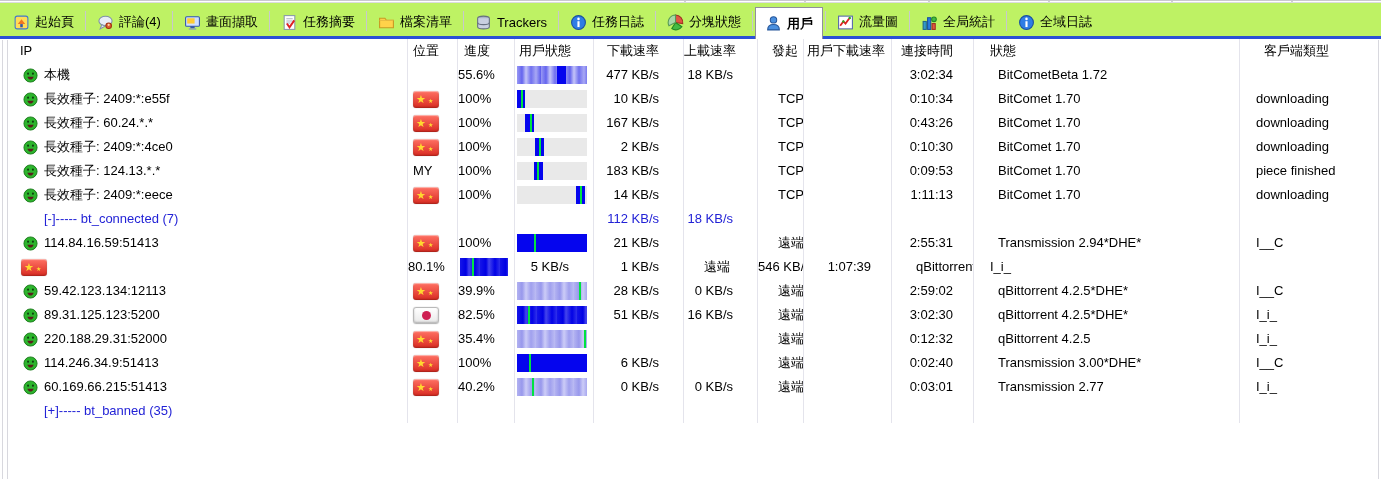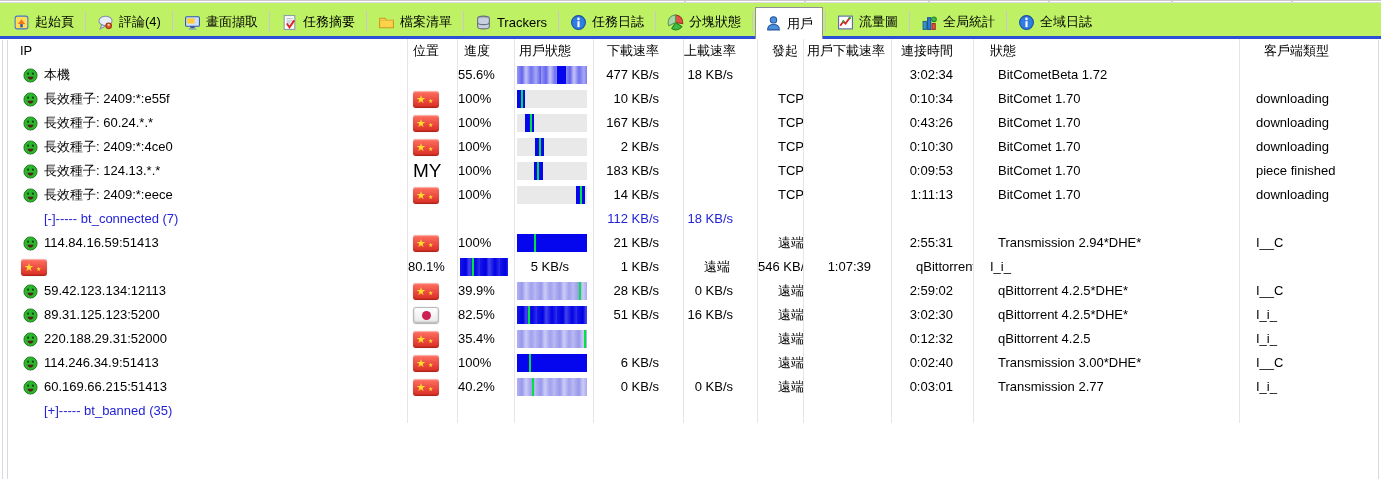--- a/index.html
+++ b/index.html
@@ -7,21 +7,21 @@
   body { font-family: "Liberation Sans", "DejaVu Sans", sans-serif; }
   .screen { position:relative; width:1381px; height:479px; background:#fff; overflow:hidden; }
 
   
   .topstrip { height:3px; border-top:1px solid #c9c9ce; border-bottom:1px solid #dcdcdf; position:relative; background:#fff; }
   .topstrip .tick { position:absolute; top:0; bottom:0; width:2px; background:#cfcfd4; }
 
   
   .toolbar { height:36px; display:flex; align-items:flex-end; padding-left:4px; background:#bef264; border-bottom:3px solid var(--accent,#2b50d5); }
   .tab { height:28px; display:flex; align-items:center; gap:5px; padding:0 9px; font-size:13px; color:#000; white-space:nowrap; cursor:default; }
-  .tab.active { background:#fff; border:1px solid #90909a; border-bottom:none; height:32px; margin-bottom:-3px; position:relative; z-index:2; }
+  .tab.active { background:#fff; border:1px solid #90909a; border-bottom:none; height:32px; margin-bottom:-3px; position:relative; z-index:2;font-weight:bold; }
   .tabsep { width:1px; height:20px; background:#c8c8cc; margin:0 2px 5px 2px; }
   .ticon svg { display:block; }
 
   
   .grid-area { margin-left:16px; position:relative; }
   .gutter-line { position:absolute; top:40px; bottom:0; width:1px; background:#d8d8de; }
   .thead, .trow { display:grid; height:24px; line-height:24px; font-size:13px; color:#000; }
   .hcell, .cell { border-right:1px solid #e4e4ec; overflow:hidden; white-space:nowrap; height:24px; }
   .hl { text-align:left; } .hr { text-align:right; }
   .pl4{padding-left:4px}.pl5{padding-left:5px}.pl14{padding-left:14px}.pl16{padding-left:16px}.pl20{padding-left:20px}.pl24{padding-left:24px}
@@ -32,21 +32,21 @@
   .gblue { color:var(--link,#2222d6); }
 
   
   .c-flag { display:flex; align-items:center; padding-left:5px; }
   .flag { width:26px; height:17px; border-radius:3px; position:relative; box-shadow: inset 0 1px 1px rgba(255,255,255,.5), inset 0 -1px 2px rgba(0,0,0,.25), 0 0 1px rgba(0,0,0,.35); }
   .flag-cn { background:linear-gradient(180deg,#ff7163,#d92b21); }
   .flag-cn::before { content:'★'; position:absolute; left:3px; top:0px; color:#ffd830; font-size:11px; line-height:16px; }
   .flag-cn::after { content:'★'; position:absolute; left:15px; top:-2px; color:#ffd830; font-size:6px; }
   .flag-jp { background:linear-gradient(180deg,#ffffff,#e9e9e9); border:1px solid #b9b9b9; }
   .flag-jp::before { content:''; position:absolute; left:8px; top:3.5px; width:9px; height:9px; border-radius:50%; background:#ce1f52; }
-  .flagtext { font-size:19px; }
+  .flagtext { font-size:13px; }
 
   
   .c-bar { padding:0; }
   .bar { position:relative; height:18px; margin:3px 6px 3px 2px; }
   .bar-local { background:repeating-linear-gradient(90deg,#9898f4 0px,#6464ee 5px,#c4c4f8 9px,#7070ef 14px,#a8a8f4 19px,#5a5aec 24px); }
   .bar-seed  { background:var(--seed-gray,#e9e9e9); }
   .bar-solid { background:var(--bar-blue,#0505ee); }
   .bar-strong{ background:repeating-linear-gradient(90deg,#1515e8 0px,#0000e4 6px,#4444ec 9px,#0202e6 15px,#3030ea 20px); }
   .bar-light { background:repeating-linear-gradient(90deg,#b2b2f1 0px,#9898ec 5px,#ccccf7 9px,#a0a0ee 14px,#bcbcf3 19px); }
   .bar .block { position:absolute; top:0; bottom:0; background:var(--bar-blue,#0505ee); }

